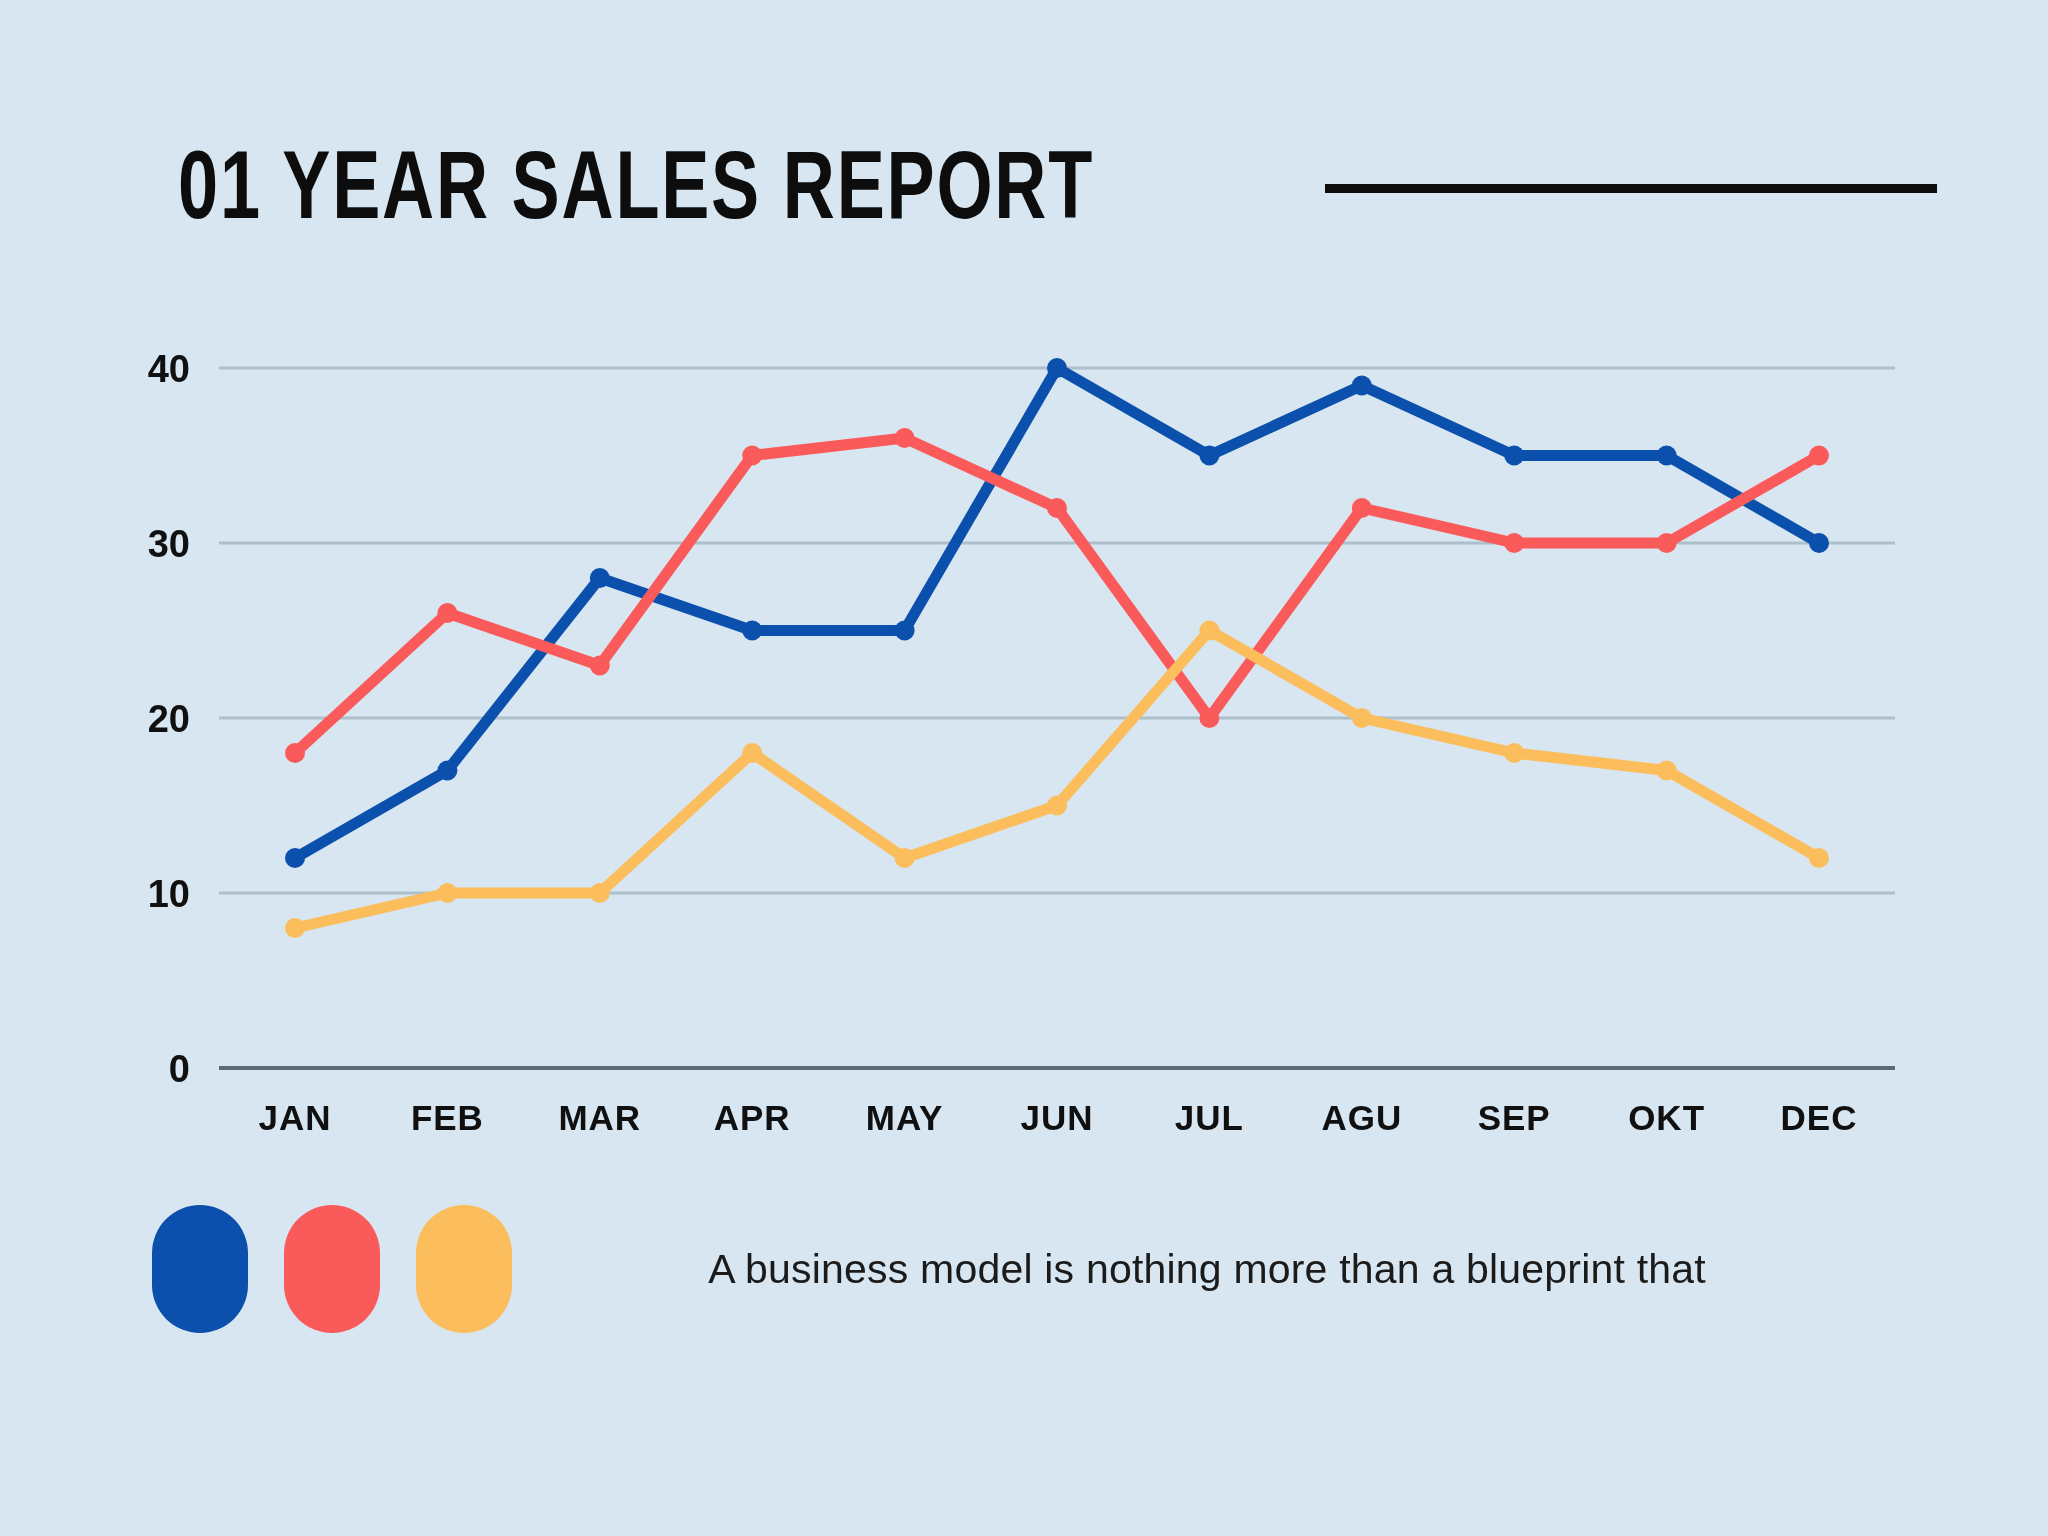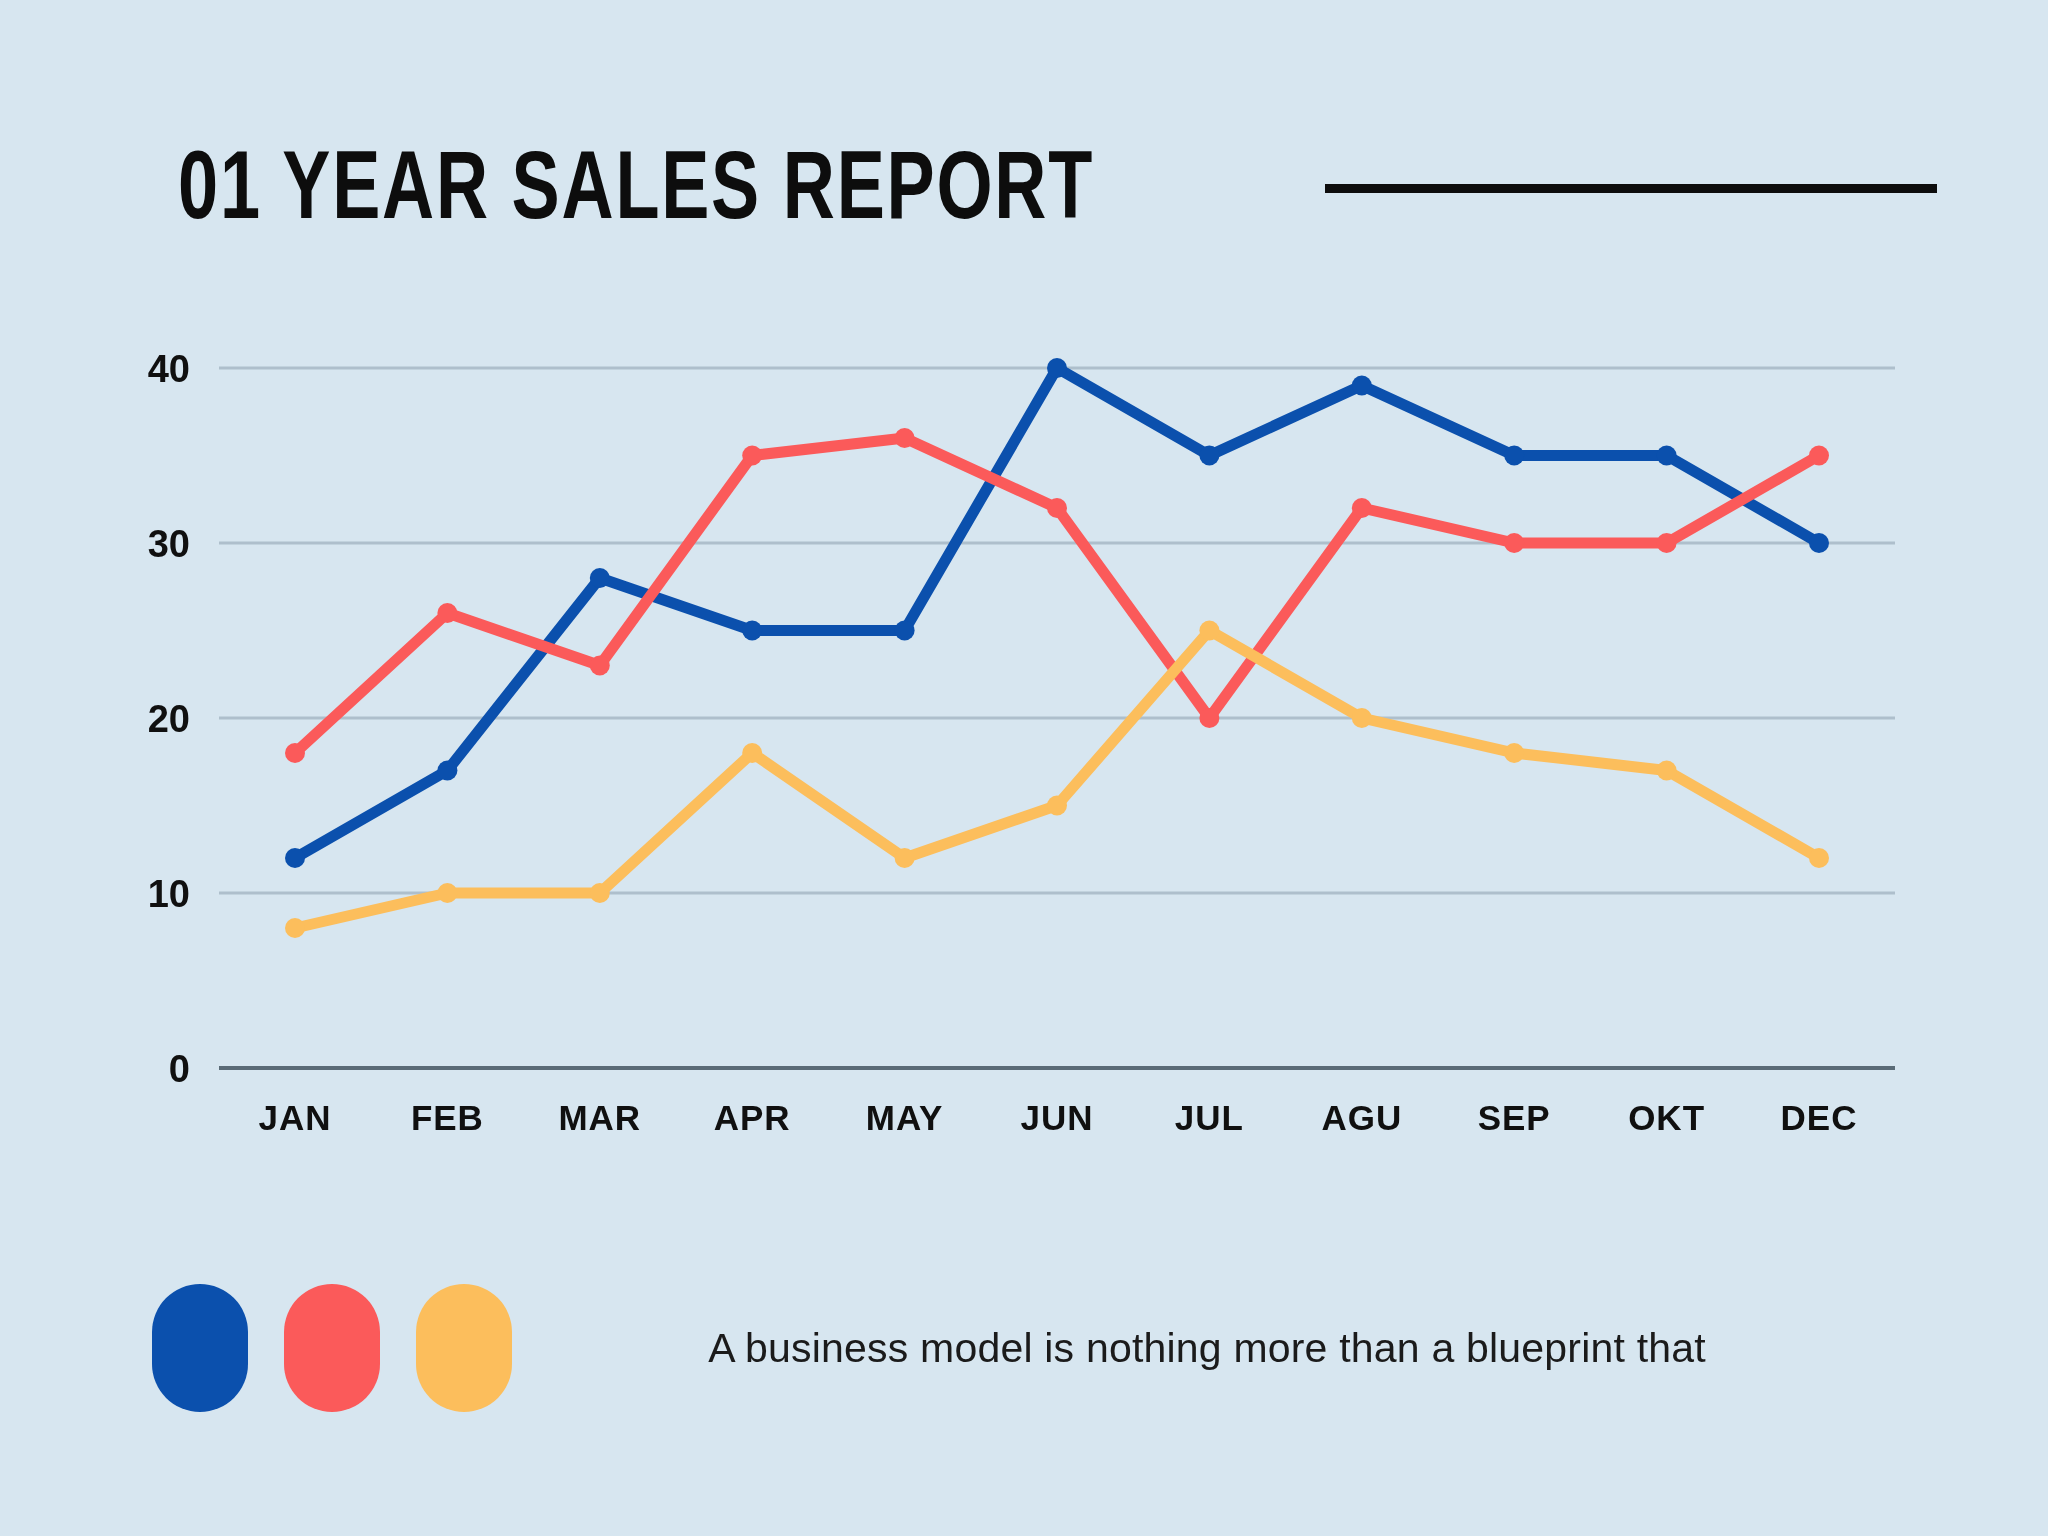--- a/index.html
+++ b/index.html
@@ -78,21 +78,21 @@
     font-size: 35px;
     fill: #101010;
     text-anchor: middle;
     letter-spacing: 1px;
   }
 
   
   .footer {
     position: absolute;
     left: 152px;
-    top: 1268px;
+    top: 1189px;
     width: 1780px;
     height: 160px;
     display: flex;
     align-items: center;
   }
   .swatches {
     display: flex;
     gap: 36px;
     flex: 0 0 auto;
     margin-right: 130px;

